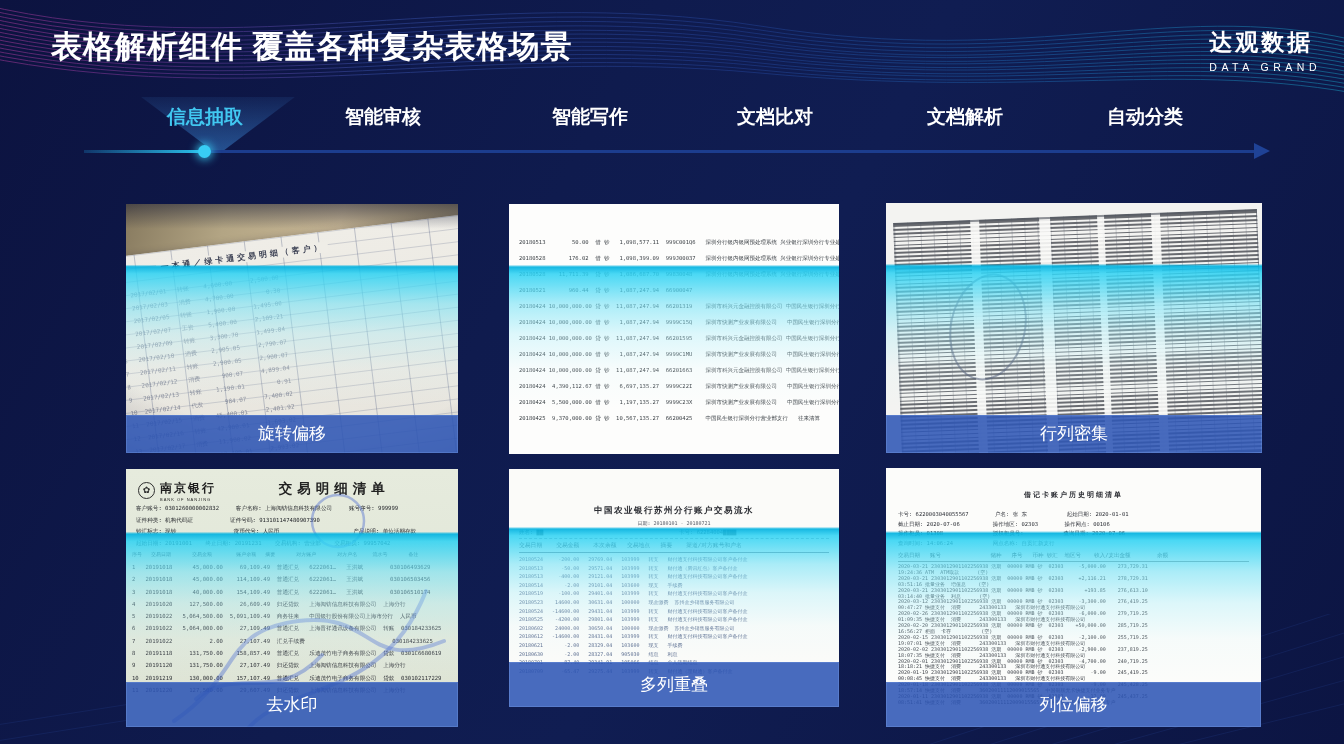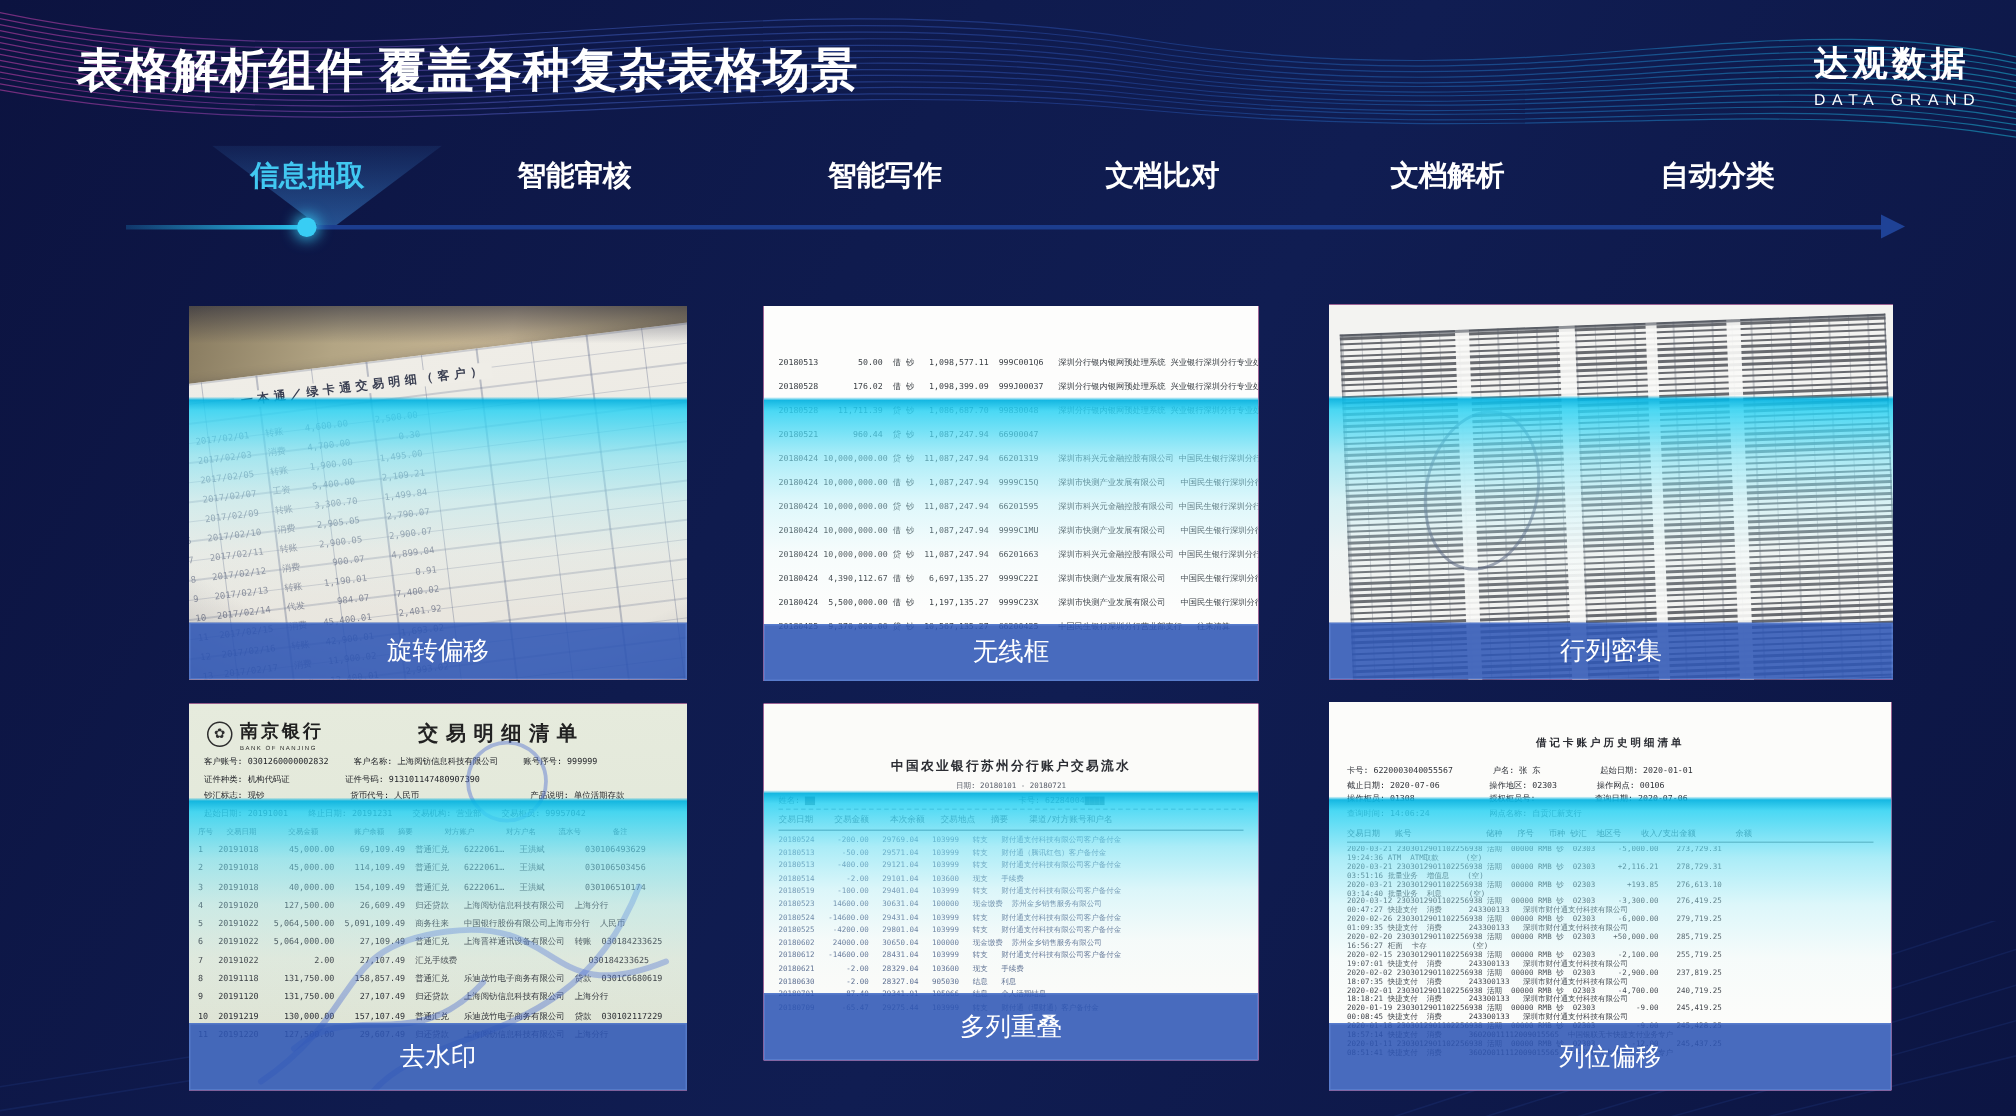--- a/index.html
+++ b/index.html
@@ -30,21 +30,21 @@
     clip-path:polygon(2% 0,98% 0,54% 100%,46% 100%);
   }
   .tl-line-cyan{position:absolute;left:84px;top:150px;width:121px;height:3px;
     background:linear-gradient(90deg,rgba(27,150,220,.25),#2bc4ef);}
   .tl-line-dark{position:absolute;left:205px;top:150px;width:1051px;height:3px;background:#1c3d8e;}
   .tl-arrow{position:absolute;left:1254px;top:143px;width:0;height:0;
     border-left:16px solid #1f4296;border-top:8.5px solid transparent;border-bottom:8.5px solid transparent;}
   .tl-dot{position:absolute;left:198px;top:145px;width:13px;height:13px;border-radius:50%;
     background:#38cdf4;box-shadow:0 0 9px 2px rgba(56,205,244,.8);}
   
-  .card{position:absolute;overflow:hidden;background:#ec4899;}
+  .card{position:absolute;overflow:hidden;background:#701a75;}
   .card1{left:126px;top:204px;width:332px;height:249px;}
   .card2{left:509px;top:204px;width:330px;height:250px;}
   .card3{left:886px;top:203px;width:333px;height:250px;padding-left:43px;}
   .card4{left:126px;top:469px;width:332px;height:258px;}
   .card5{left:509px;top:469px;width:330px;height:238px;}
   .card6{left:886px;top:468px;width:375px;height:259px;}
   .scan{position:absolute;inset:0;z-index:5;pointer-events:none;
     background:linear-gradient(180deg,
       rgba(0,0,0,0) 0%,rgba(0,0,0,0) 24.3%,
       rgba(2,178,224,.92) 25.2%,
@@ -197,21 +197,20 @@
     <div class="tl">20180424 10,000,000.00 贷 钞  11,087,247.94  66201319    深圳市科兴元金融控股有限公司 中国民生银行深圳分行罗湖支行   代垫件项支付往来清算</div>
     <div class="tl">20180424 10,000,000.00 借 钞   1,087,247.94  9999C15Q    深圳市快测产业发展有限公司   中国民生银行深圳分行福田支行   支付管理转记录</div>
     <div class="tl">20180424 10,000,000.00 贷 钞  11,087,247.94  66201595    深圳市科兴元金融控股有限公司 中国民生银行深圳分行罗湖支行   往来结算清算</div>
     <div class="tl">20180424 10,000,000.00 借 钞   1,087,247.94  9999C1MU    深圳市快测产业发展有限公司   中国民生银行深圳分行福田支行   支付管理转记录</div>
     <div class="tl">20180424 10,000,000.00 贷 钞  11,087,247.94  66201663    深圳市科兴元金融控股有限公司 中国民生银行深圳分行罗湖支行   往来结算清算</div>
     <div class="tl">20180424  4,390,112.67 借 钞   6,697,135.27  9999C22I    深圳市快测产业发展有限公司   中国民生银行深圳分行福田支行   支付管理转记录</div>
     <div class="tl">20180424  5,500,000.00 借 钞   1,197,135.27  9999C23X    深圳市快测产业发展有限公司   中国民生银行深圳分行罗湖支行   代发货记清算</div>
     <div class="tl">20180425  9,370,000.00 贷 钞  10,567,135.27  66200425    中国民生银行深圳分行营业部支行   往来清算</div>
   </div>
   <div class="scan"></div>
-  <div class="bar bar1">无线框</div>
 </div>
 
 <div class="card card3">
   <div class="doc3">
     <div class="dense"></div>
     <div class="stamp3"></div>
   </div>
   <div class="scan"></div>
   <div class="bar bar1">行列密集</div>
 </div>

